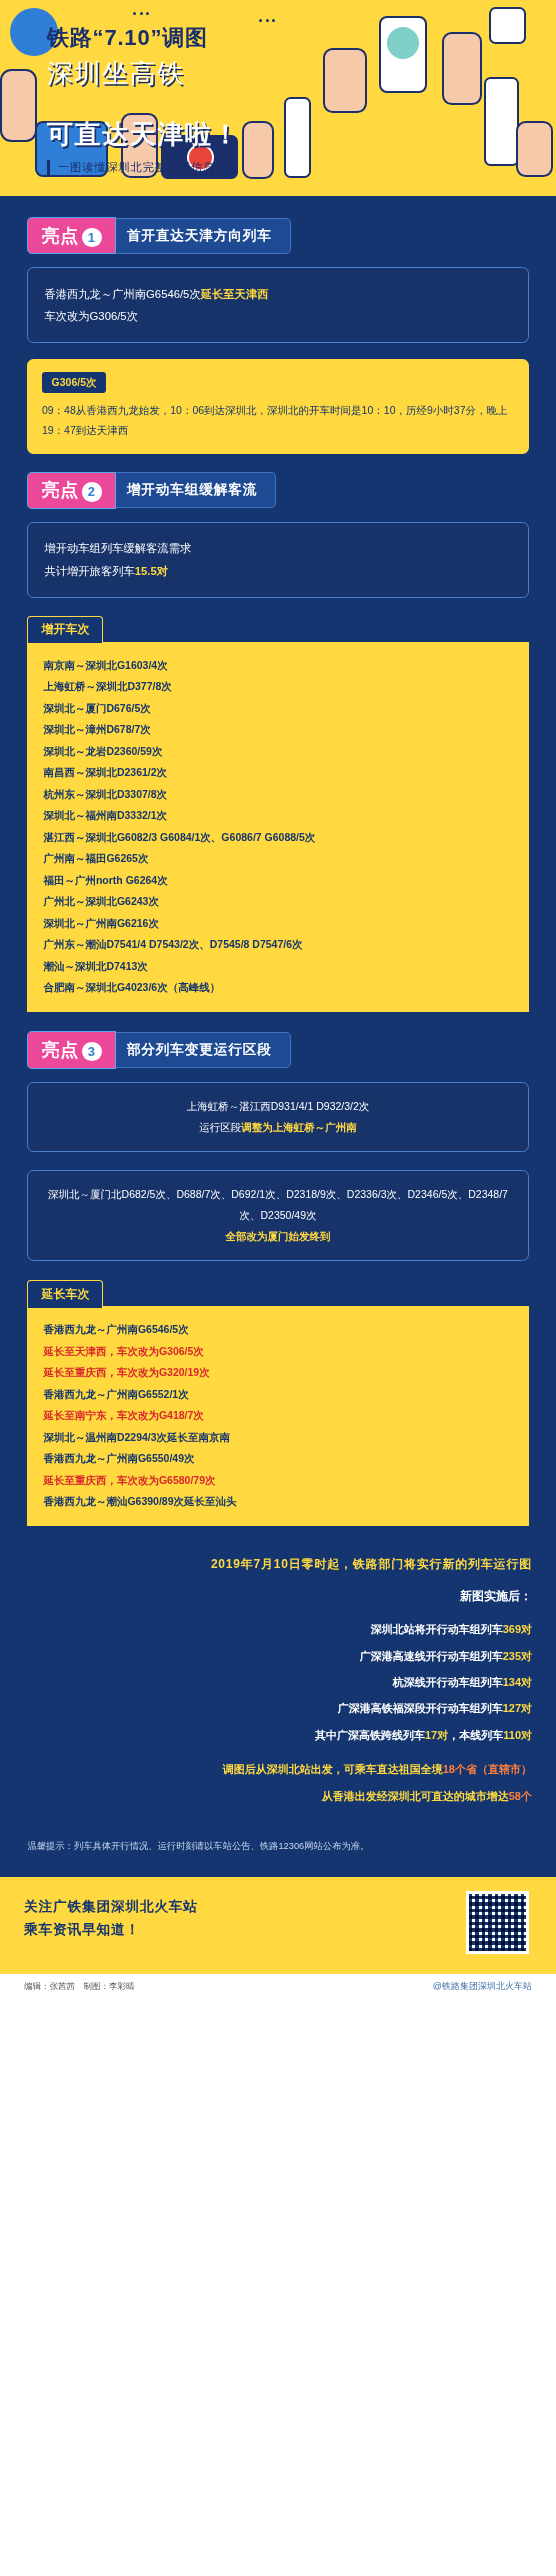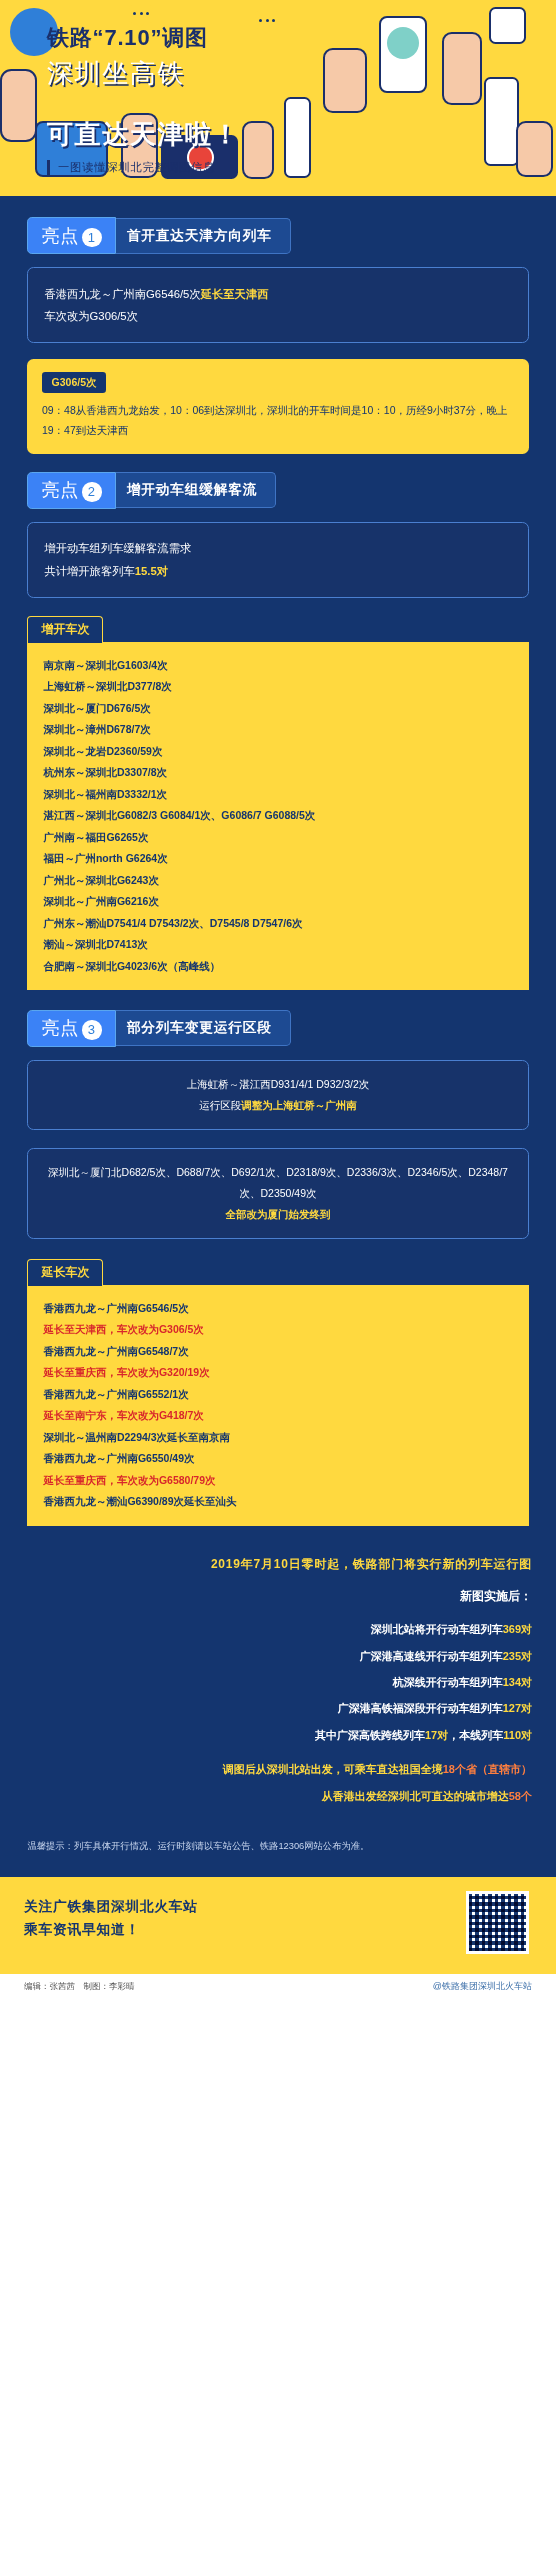--- a/index.html
+++ b/index.html
@@ -65,24 +65,24 @@
     position: relative;
   }
 
   
   .sec-head {
     display: flex;
     align-items: center;
     margin: 0 0 13px 27.4px;
   }
   .sec-badge {
-    background: #3b82f6;
+    background: #ec4899;
     color: #ffffff;
     font-size: 18px;
-    font-weight: normal;
+    font-weight: bold;
     padding: 5.6px 13px;
     border-radius: 4.8px 0 0 4.8px;
     letter-spacing: 0.8px;
     position: relative;
     z-index: 2;
     border: 1.6px solid #5aa6ef;
   }
   .sec-badge .num {
     display: inline-block;
     background: #ffffff;
@@ -355,20 +355,21 @@
       </div>
     </div>
 
     <div class="list-title">增开车次</div>
     <div class="list-box">
       <div class="row">南京南～深圳北G1603/4次</div>
       <div class="row">上海虹桥～深圳北D377/8次</div>
       <div class="row">深圳北～厦门D676/5次</div>
       <div class="row">深圳北～漳州D678/7次</div>
       <div class="row">深圳北～龙岩D2360/59次</div>
+      <div class="row">南昌西～深圳北D2361/2次</div>
       <div class="row">杭州东～深圳北D3307/8次</div>
       <div class="row">深圳北～福州南D3332/1次</div>
       <div class="row">湛江西～深圳北G6082/3 G6084/1次、G6086/7 G6088/5次</div>
       <div class="row">广州南～福田G6265次</div>
       <div class="row">福田～广州north G6264次</div>
       <div class="row">广州北～深圳北G6243次</div>
       <div class="row">深圳北～广州南G6216次</div>
       <div class="row">广州东～潮汕D7541/4 D7543/2次、D7545/8 D7547/6次</div>
       <div class="row">潮汕～深圳北D7413次</div>
       <div class="row">合肥南～深圳北G4023/6次（高峰线）</div>
@@ -391,21 +392,20 @@
 
     <div class="mid-blue">
       <div>深圳北～厦门北D682/5次、D688/7次、D692/1次、D2318/9次、D2336/3次、D2346/5次、D2348/7次、D2350/49次</div>
       <div class="hl">全部改为厦门始发终到</div>
     </div>
 
     <div class="list-title">延长车次</div>
     <div class="list-box">
       <div class="row">香港西九龙～广州南G6546/5次</div>
       <div class="row accent" style="color:#d8262c">延长至天津西，车次改为G306/5次</div>
-      <div class="row">香港西九龙～广州南G6548/7次</div>
       <div class="row accent" style="color:#d8262c">延长至重庆西，车次改为G320/19次</div>
       <div class="row">香港西九龙～广州南G6552/1次</div>
       <div class="row accent" style="color:#d8262c">延长至南宁东，车次改为G418/7次</div>
       <div class="row">深圳北～温州南D2294/3次延长至南京南</div>
       <div class="row">香港西九龙～广州南G6550/49次</div>
       <div class="row accent" style="color:#d8262c">延长至重庆西，车次改为G6580/79次</div>
       <div class="row">香港西九龙～潮汕G6390/89次延长至汕头</div>
     </div>
 
     

